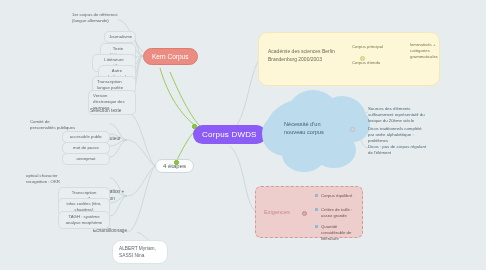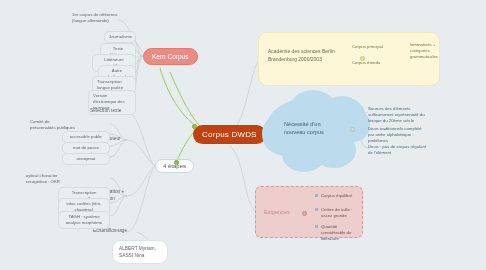--- a/index.html
+++ b/index.html
@@ -9,21 +9,21 @@
     font-family:"Liberation Sans","DejaVu Sans",sans-serif;
     position:relative;
   }
   #canvas{position:absolute;inset:0;width:486px;height:270px;}
   svg.edges{position:absolute;left:0;top:0;width:486px;height:270px;pointer-events:none;}
 
   .node{position:absolute;box-sizing:border-box;}
 
   
   .root{
-    background:#c2410c;color:#ffffff;
+    background:#8b5cf6;color:#ffffff;
     border-radius:11px;
     font-size:8px;letter-spacing:.2px;
     padding:5px 9px;white-space:nowrap;
     display:flex;align-items:center;justify-content:center;
   }
   
   .pill-red{
     background:#eb8c82;color:#ffffff;border:1px solid #e07a6e;
     border-radius:9px;font-size:6.5px;padding:4px 8px;white-space:nowrap;
     display:flex;align-items:center;justify-content:center;

